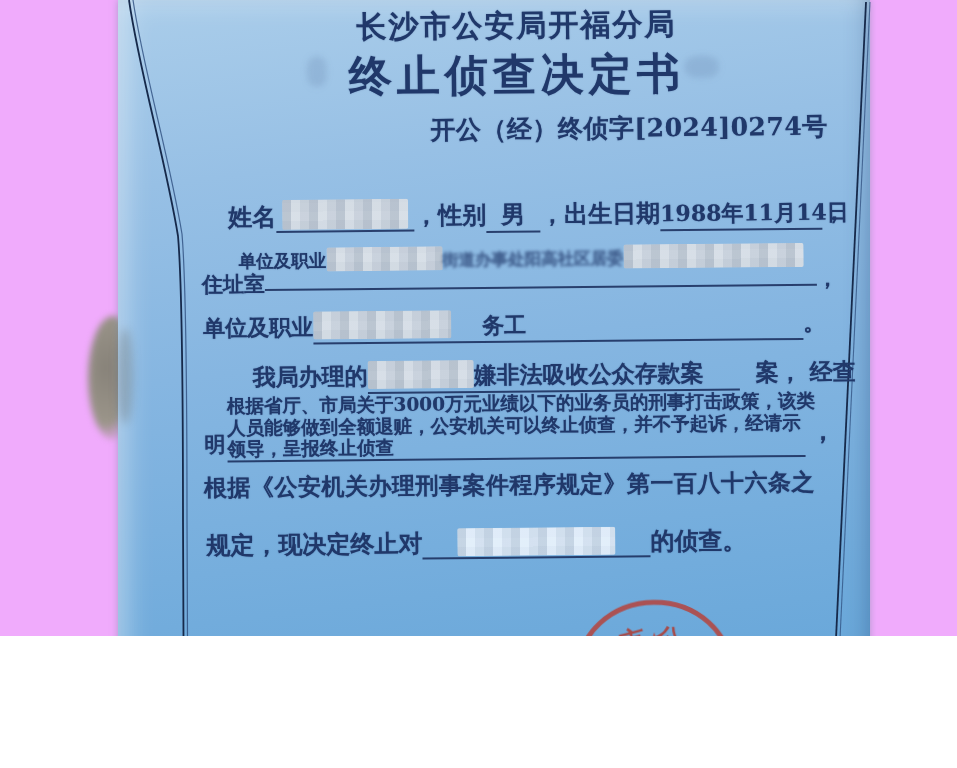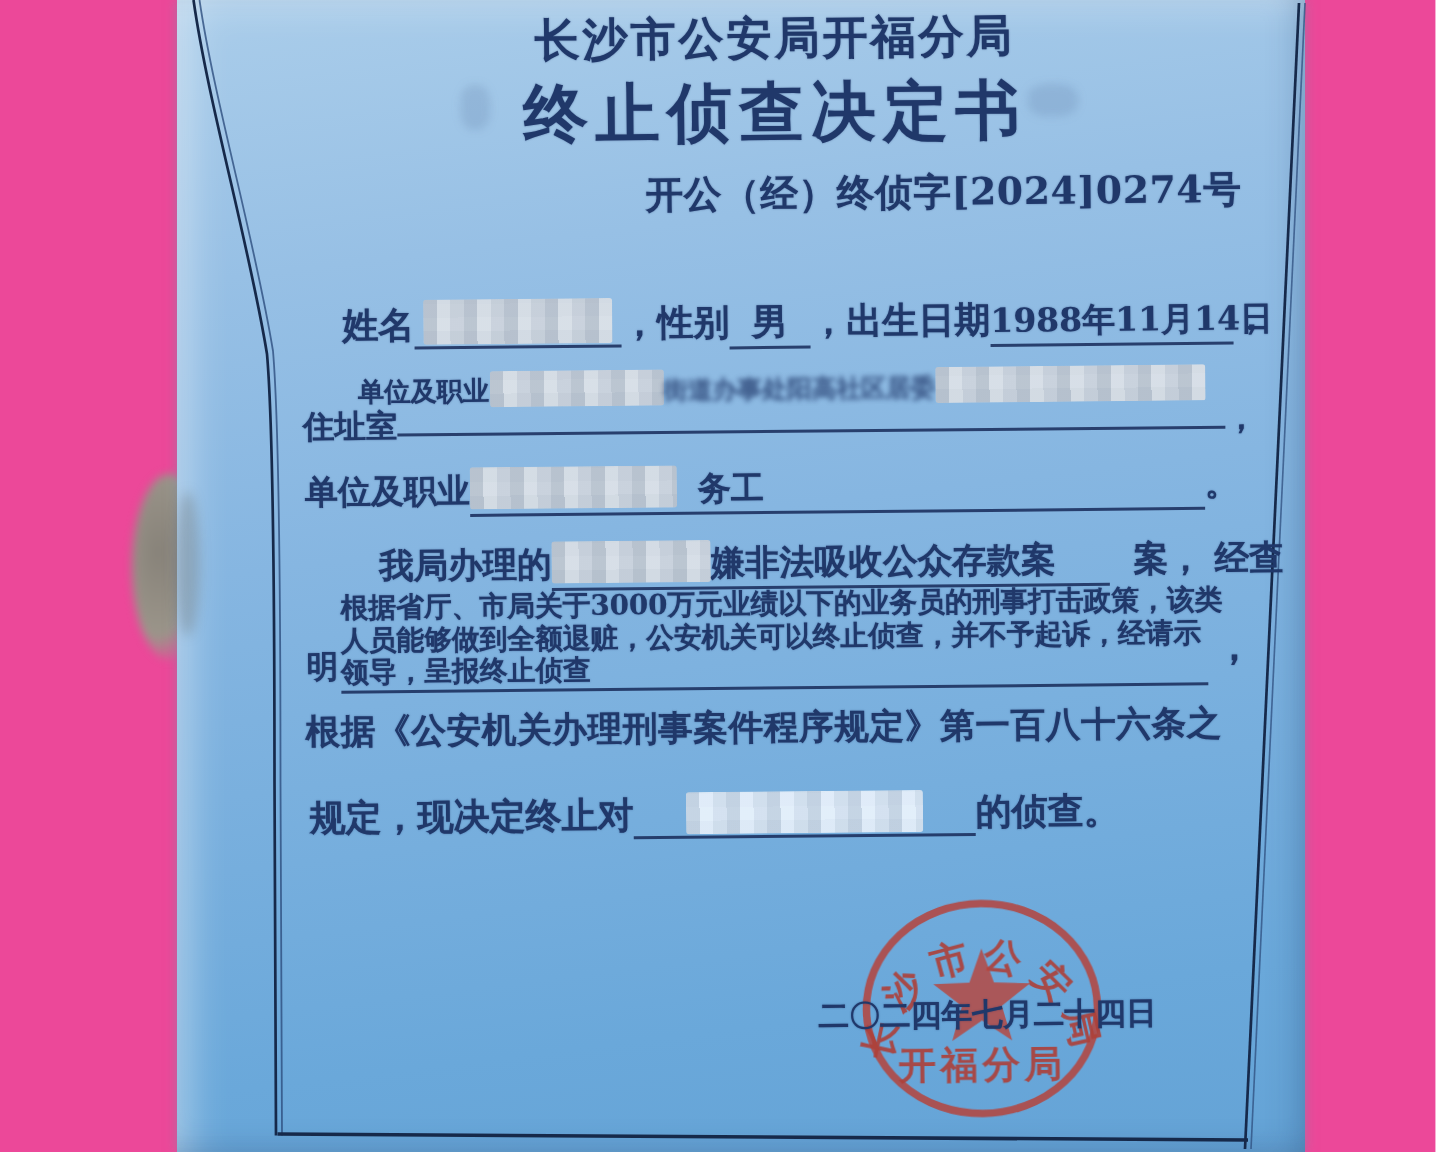--- a/index.html
+++ b/index.html
@@ -1,16 +1,16 @@
 <!DOCTYPE html>
 <html><head>
 <meta charset="utf-8">
 <style>
   html,body{margin:0;padding:0;background:#fff;}
-  .photo{position:relative;width:957px;height:768px;overflow:hidden;background:#ec4899;
+  .photo{position:relative;width:957px;height:636px;overflow:hidden;background:#f0abfc;
          font-family:"DejaVu Serif","Liberation Serif",serif;}
   .paper{position:absolute;left:118px;top:0;width:752px;height:768px;z-index:2;
          background:linear-gradient(173deg,#aacdea 0%,#97c0e5 22%,#86b6e1 45%,#76aedd 68%,#6aa8da 85%,#64a3d6 100%);
          box-shadow:0 0 7px rgba(120,140,165,.55), inset -16px 0 22px -12px rgba(30,60,105,.28),
                     inset 0 -14px 20px -12px rgba(30,60,105,.22), inset 18px 10px 30px -14px rgba(255,255,255,.55);}
   .finger{position:absolute;left:88px;top:316px;width:50px;height:124px;z-index:1;border-radius:50%;
           background:radial-gradient(ellipse at 35% 42%,#878279 0%,#9b958a 55%,rgba(170,165,155,0) 78%);
           filter:blur(3px);}
   .finger-edge{position:absolute;left:117px;top:328px;width:16px;height:96px;z-index:3;border-radius:50%;
           background:rgba(88,88,82,.28);filter:blur(4px);}
@@ -66,21 +66,21 @@
 
     <div class="line" style="left:240px;top:246px;font-size:17.5px;font-weight:600;">
       <span>单位及职业</span><span class="mosaic" style="width:116px;height:24px;"></span><span class="blurtext" style="font-size:16.5px;">街道办事处阳高社区居委</span><span class="mosaic" style="width:180px;height:24px;"></span>
     </div>
 
     <div class="line" style="left:203px;top:268px;font-size:21px;font-weight:700;">
       <span>住址</span><span style="font-weight:600;">室</span><span class="blank" style="width:552px;border-bottom-width:2.5px;"></span><span style="font-weight:600;">，</span>
     </div>
 
     <div class="line" style="left:204px;top:310px;font-size:22px;font-weight:700;">
-      <span>单位及职业</span><span class="blank tl" style="width:490px;font-weight:600;"><span class="mosaic" style="width:138px;height:28px;"></span><span style="padding-left:14px;">务工</span></span><span style="font-weight:600;">。</span>
+      <span>单位及职业</span><span class="blank tl" style="width:490px;font-weight:600;"><span class="mosaic" style="width:138px;height:28px;"></span><span style="padding-left:31px;">务工</span></span><span style="font-weight:600;">。</span>
     </div>
 
     <div class="line" style="left:253px;top:360px;font-size:23px;font-weight:600;">
       <span>我局办理的</span><span class="blank tl" style="width:372px;"><span class="mosaic" style="width:106px;height:28px;"></span><span>嫌非法吸收公众存款案</span></span><span style="display:inline-block;width:16px;"></span><span>案， 经查</span>
     </div>
 
     <div class="line" style="left:204px;top:428px;font-size:21px;font-weight:700;">明</div>
 
     <div class="line" style="left:227px;top:393px;width:578px;font-size:18.5px;font-weight:600;">
       <div class="findings-line">根据省厅、市局关于3000万元业绩以下的业务员的刑事打击政策，该类</div>

